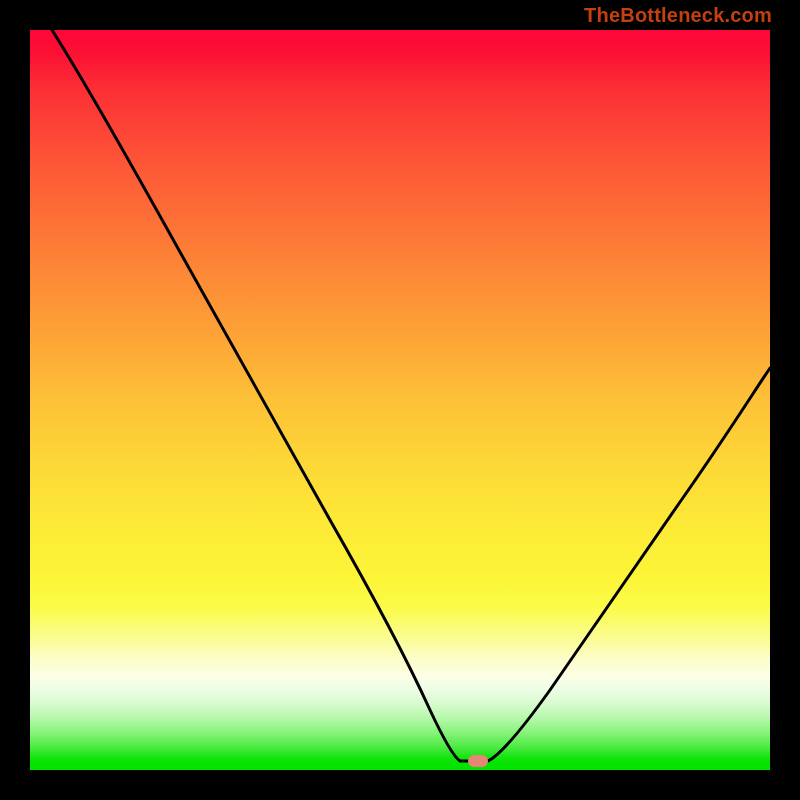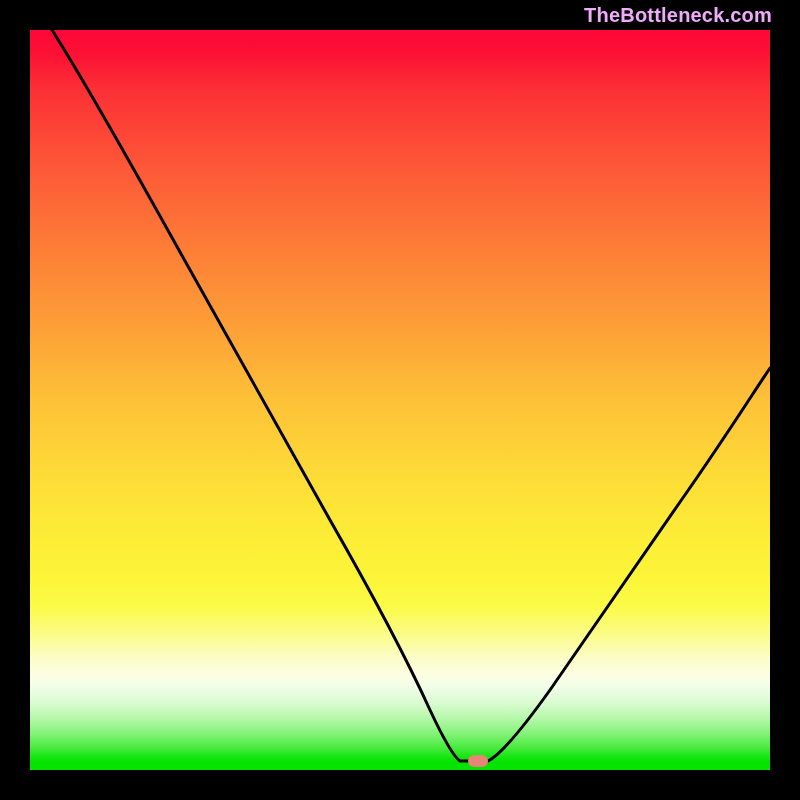--- a/index.html
+++ b/index.html
@@ -67,21 +67,21 @@
     background: #e78577;
     border-radius: 6px / 6px;
     transform: translate(-50%, -50%);
   }
   .watermark {
     position: absolute;
     top: 4px;
     right: 28px;
     font-size: 20px;
     font-weight: 600;
-    color: #f0abfc;
+    color: #c2410c;
     letter-spacing: 0.2px;
   }
 </style>
 </head>
 <body>
 
 <div class="frame">
 
   <div class="watermark">TheBottleneck.com</div>
 

